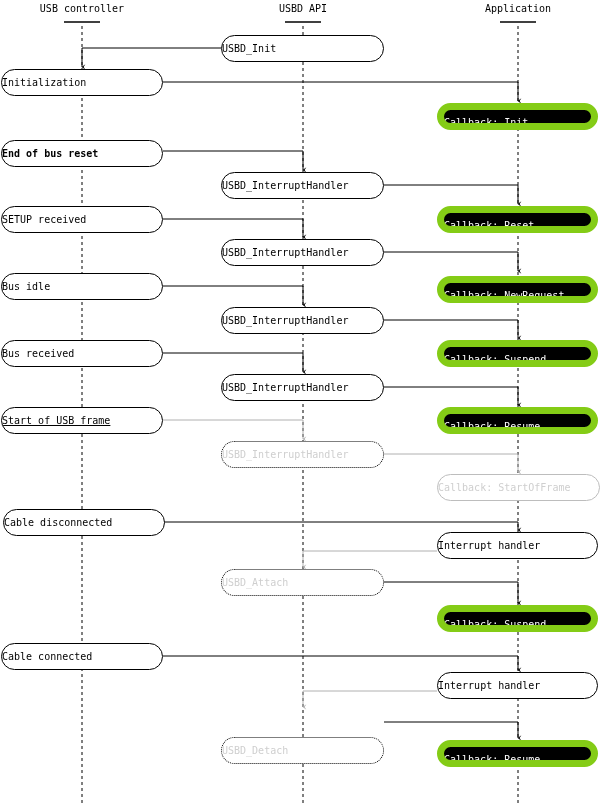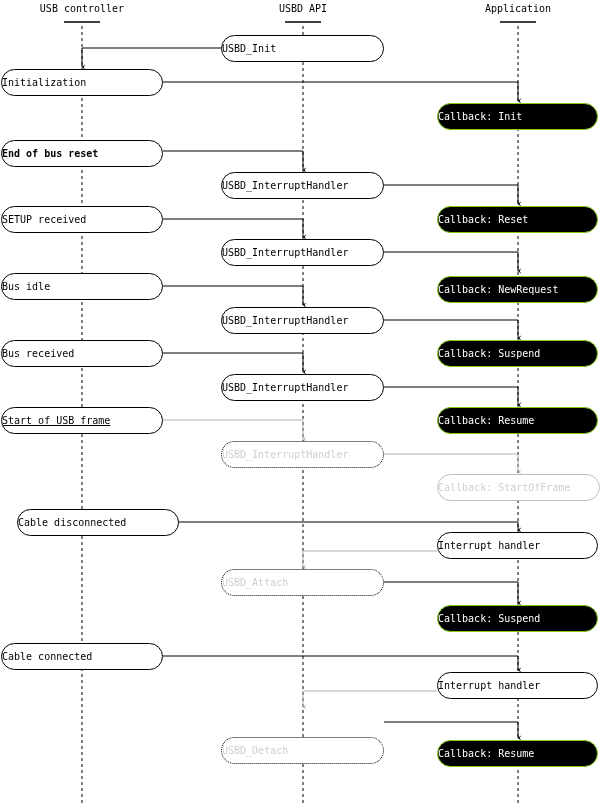--- a/index.html
+++ b/index.html
@@ -31,22 +31,23 @@
     overflow:hidden;
     border-radius:14px;
   }
   .node.plain{
     background:#ffffff;
     border:1px solid #000000;
     color:#000000;
   }
   .node.filled{
     background:#000000;
-    border:1px solid #84cc16;
+    border:7px solid #84cc16;
     color:#ffffff;
+    text-decoration:underline;
   }
   .node.ghost-dotted{
     background:#ffffff;
     border:1px dotted #000000;
     color:#cfcfcf;
   }
   .node.ghost-solid{
     background:#ffffff;
     border:1px solid #bdbdbd;
     color:#cfcfcf;
@@ -114,21 +115,21 @@
       <div class="node plain" style="left: 1px; top: 273px; width: 162px;">Bus idle</div>
       <div class="node filled" style="left: 437px; top: 276px; width: 161px;">Callback: NewRequest</div>
       <div class="node plain" style="left: 221px; top: 307px; width: 163px;">USBD_InterruptHandler</div>
       <div class="node plain" style="left: 1px; top: 340px; width: 162px;">Bus received</div>
       <div class="node filled" style="left: 437px; top: 340px; width: 161px;">Callback: Suspend</div>
       <div class="node plain" style="left: 221px; top: 374px; width: 163px;">USBD_InterruptHandler</div>
       <div class="node plain" style="left: 1px; top: 407px; width: 162px; text-decoration: underline;">Start of USB frame</div>
       <div class="node filled" style="left: 437px; top: 407px; width: 161px;">Callback: Resume</div>
       <div class="node ghost-dotted" style="left: 221px; top: 441px; width: 163px;">USBD_InterruptHandler</div>
       <div class="node ghost-solid" style="left: 437px; top: 474px; width: 163px;">Callback: StartOfFrame</div>
-      <div class="node plain" style="left: 17px; top: 509px; width: 162px;">Cable disconnected</div>
+      <div class="node plain" style="left: 3px; top: 509px; width: 162px;">Cable disconnected</div>
       <div class="node plain" style="left: 437px; top: 532px; width: 161px;">Interrupt handler</div>
       <div class="node ghost-dotted" style="left: 221px; top: 569px; width: 163px;">USBD_Attach</div>
       <div class="node filled" style="left: 437px; top: 605px; width: 161px;">Callback: Suspend</div>
       <div class="node plain" style="left: 1px; top: 643px; width: 162px;">Cable connected</div>
       <div class="node plain" style="left: 437px; top: 672px; width: 161px;">Interrupt handler</div>
       <div class="node ghost-dotted" style="left: 221px; top: 709px; width: 163px; margin-top: 28px;">USBD_Detach</div>
       <div class="node filled" style="left: 437px; top: 740px; width: 161px;">Callback: Resume</div>
     </div>
 </div>
 

